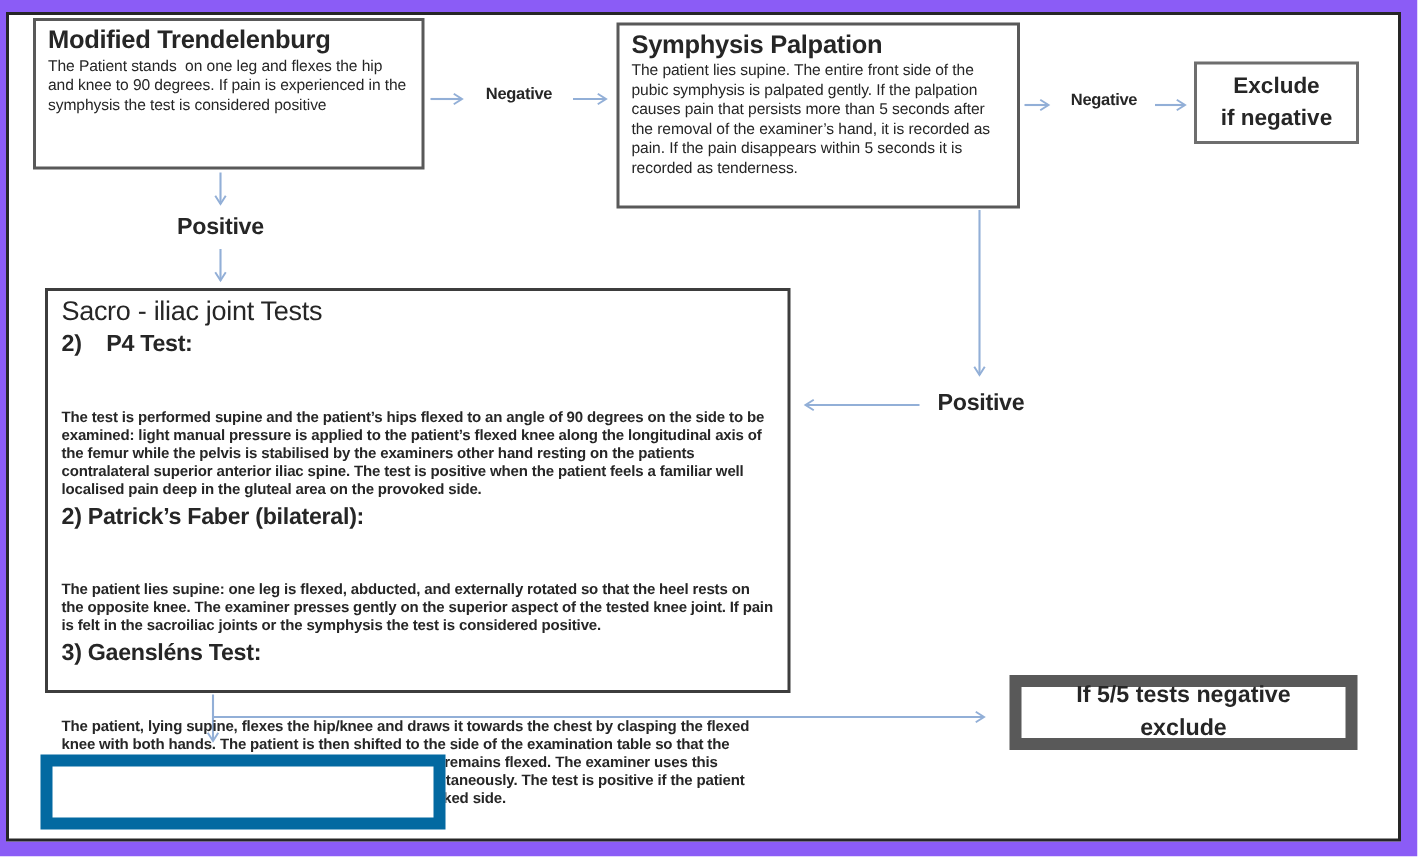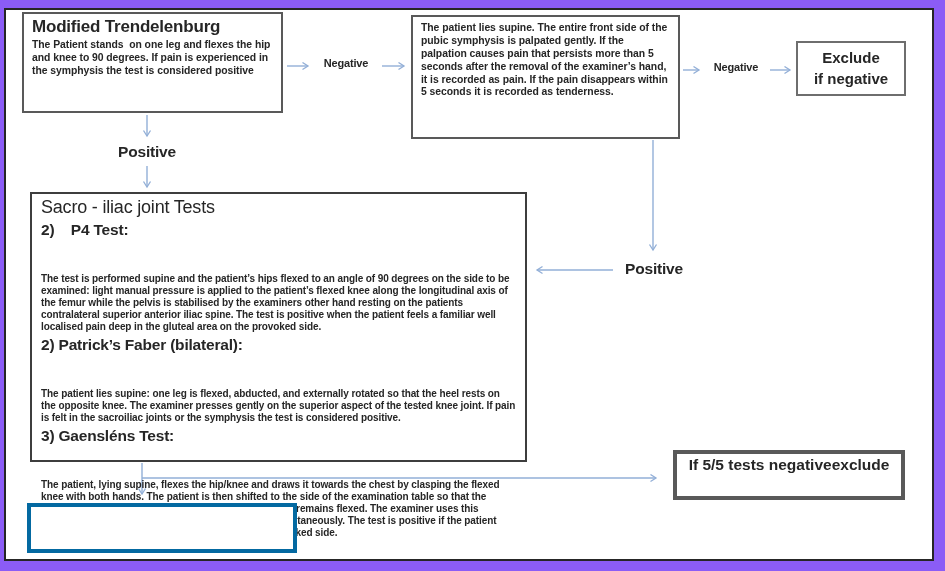--- a/index.html
+++ b/index.html
@@ -13,37 +13,37 @@
     border:2px solid #262626;background:#fff;
   }
   .tbox{
     position:absolute;background:#ffffff;border:2px solid #595959;
     box-sizing:border-box;padding:3px 8px;
   }
   .tbox .box-title{
     font-size:17px;font-weight:600;line-height:1.2;letter-spacing:-0.2px;
   }
   .tbox .box-body{
-    margin-top:2px;font-size:10.4px;font-weight:700;line-height:1.24;
+    margin-top:2px;font-size:10.4px;font-weight:400;line-height:1.24;
     letter-spacing:-0.05px;white-space:pre-wrap;
   }
   #box-modified-trendelenburg{left:22px;top:12px;width:261px;height:101px;}
   #box-symphysis-palpation{left:411px;top:15px;width:269px;height:124px;}
   #box-exclude-negative{
     left:796px;top:41px;width:110px;height:55px;border-color:#6e6e6e;
     display:flex;flex-direction:column;justify-content:center;text-align:center;
     font-size:15px;font-weight:600;line-height:1.35;padding:0 2px;
   }
   #box-sacroiliac{left:30px;top:192px;width:497px;height:270px;border-color:#3d3d3d;padding:2px 9px;}
   #box-sacroiliac .si-title{font-size:18px;font-weight:500;letter-spacing:-0.2px;margin:1px 0 0;}
   .si-heading{font-size:15.5px;font-weight:600;margin:3px 0 1px;white-space:pre-wrap;letter-spacing:-0.2px;}
   .si-body{font-size:10px;font-weight:600;line-height:1.2;letter-spacing:-0.1px;margin-top:34px;}
   .bottom-box{
-    position:absolute;border:4px solid #0369a1;box-sizing:border-box;background:#fff;
-    display:flex;flex-direction:row;justify-content:center;text-align:center;
+    position:absolute;border:8px solid #0369a1;box-sizing:border-box;background:#fff;
+    display:flex;flex-direction:column;justify-content:center;text-align:center;
     font-size:15.5px;font-weight:600;line-height:1.4;
   }
   #box-stop-include{left:27px;top:503px;width:270px;height:50px;}
   #box-exclude-5of5{left:673px;top:450px;width:232px;height:50px;border-color:#595959;}
   .flow-label{
     position:absolute;text-align:center;font-weight:600;color:#262626;
     font-size:11px;letter-spacing:-0.2px;
   }
   #label-negative-1{left:313px;top:57px;width:66px;}
   #label-negative-2{left:703px;top:61px;width:66px;}
@@ -77,20 +77,21 @@
       <line x1="142" y1="478" x2="656" y2="478" marker-end="url(#ah)"></line>
     </g>
   </svg>
 
   <div class="tbox" id="box-modified-trendelenburg">
     <div class="box-title">Modified Trendelenburg</div>
     <div class="box-body">The Patient stands  on one leg and flexes the hip and knee to 90 degrees. If pain is experienced in the symphysis the test is considered positive</div>
   </div>
 
   <div class="tbox" id="box-symphysis-palpation">
+    <div class="box-title">Symphysis Palpation</div>
     <div class="box-body">The patient lies supine. The entire front side of the pubic symphysis is palpated gently. If the palpation causes pain that persists more than 5 seconds after the removal of the examiner’s hand, it is recorded as pain. If the pain disappears within 5 seconds it is recorded as tenderness.</div>
   </div>
 
   <div class="tbox" id="box-exclude-negative">
     <span>Exclude</span>
     <span>if negative</span>
   </div>
 
   <div class="tbox" id="box-sacroiliac">
     <div class="si-title">Sacro - iliac joint Tests</div>

